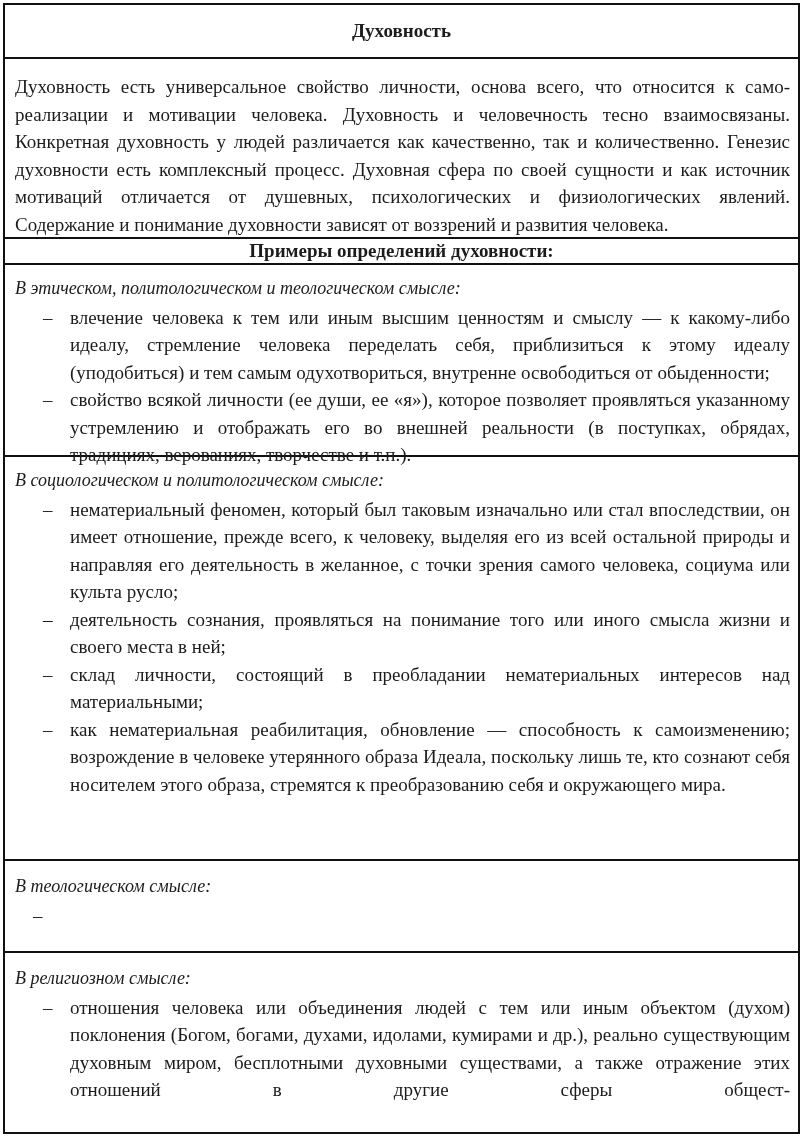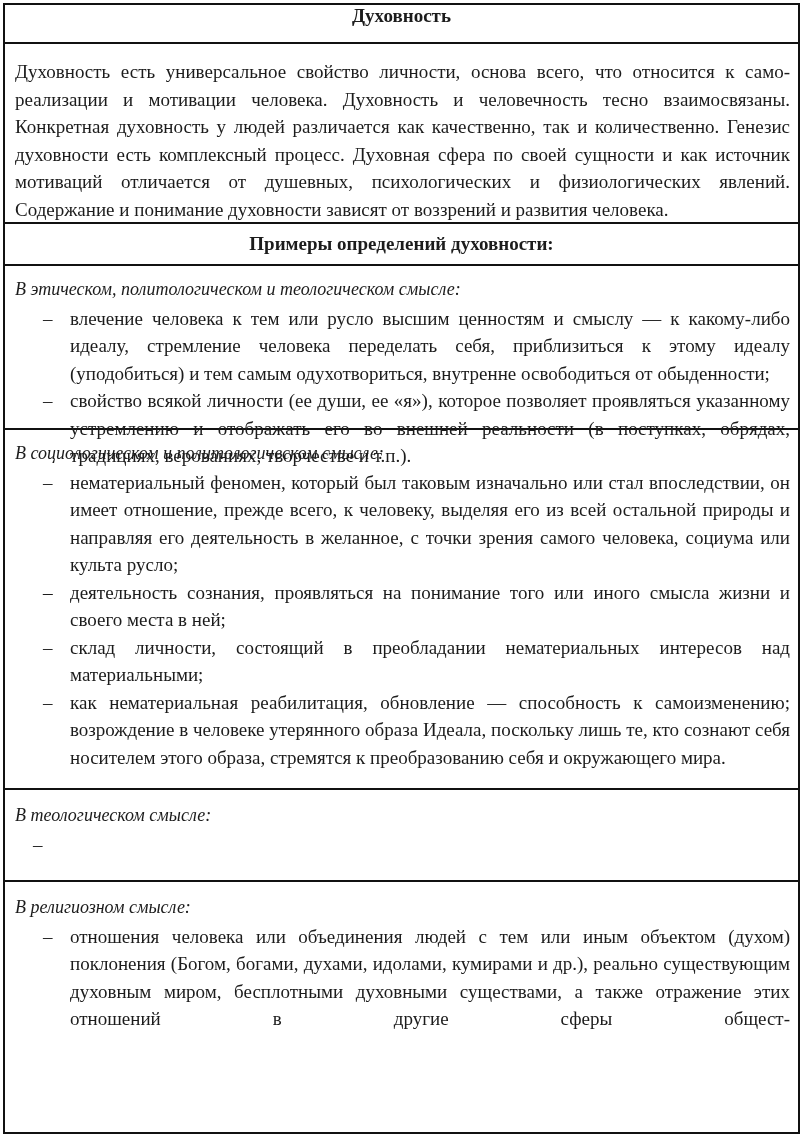--- a/index.html
+++ b/index.html
@@ -13,46 +13,46 @@
     border: 2px solid #111; border-bottom: 2px solid #111;
     box-sizing: border-box;
     height: 1131px;
   }
   .cell {
     border-bottom: 2px solid #111;
     box-sizing: border-box;
   }
   .cell:last-child { border-bottom: none; }
   .title-cell {
-    height: 39px; display: flex; align-items: flex-start; justify-content: center;
+    height: 54px; display: flex; align-items: center; justify-content: center;
     font-weight: bold; font-size: 19px; letter-spacing: 0;
   }
   .intro-cell {
     height: 180px; padding: 14px 8px 0 10px;
     font-size: 19px; line-height: 27.5px; text-align: justify;
     text-align-last: left;
   }
   .sub-title-cell {
-    height: 42px; display: flex; align-items: center; justify-content: center;
+    height: 26px; display: flex; align-items: center; justify-content: center;
     font-weight: bold; font-size: 19px;
   }
   .section {
     padding: 10px 8px 0 10px; font-size: 19px; line-height: 27.5px;
   }
   .section .heading { font-style: italic; font-size: 18px; margin-bottom: 1px; }
   .section ul { list-style: none; margin: 0; padding: 0; }
   .section li {
     position: relative; padding-left: 55px; text-align: justify; text-align-last: left;
   }
   .section li .dash {
     position: absolute; left: 28px; top: 0; width: 14px; text-align: center;
   }
   .section li .text b { font-weight: normal; }
-  .s1 { height: 164px; }
-  .s2 { height: 360px; }
+  .s1 { height: 192px; }
+  .s2 { height: 404px; }
   .s3 { height: 92px; padding-top: 12px; }
   .s3 li { padding-left: 50px; }
   .s3 li .dash { left: 18px; }
   .s4 { height: 181px; padding-top: 12px; }
   .s4 li { padding-left: 55px; }
   .s4 .last-line { text-align-last: justify; }
 </style>
 </head>
 <body>
 
@@ -65,21 +65,21 @@
   </div>
   <div class="cell sub-title-cell">
     <span>Примеры определений духовности:</span>
   </div>
 
   <div class="cell section s1">
     <div class="heading">В этическом, политологическом и теологическом смысле:</div>
     <ul>
       <li>
         <span class="dash">–</span>
-        <span class="text"><span>влечение человека к тем или русло высшим ценностям и смыслу — к какому-либо </span><b>идеалу</b><span>, стремление человека переделать себя, приблизиться к этому </span><b>идеалу</b><span> (уподобиться) и тем самым одухотвориться, внутренне освободиться от обыденности;</span></span>
+        <span class="text"><span>влечение человека к тем или иным высшим ценностям и смыслу — к какому-либо </span><b>идеалу</b><span>, стремление человека переделать себя, приблизиться к этому </span><b>идеалу</b><span> (уподобиться) и тем самым одухотвориться, внутренне освободиться от обыденности;</span></span>
       </li>
       <li>
         <span class="dash">–</span>
         <span class="text">свойство всякой личности (ее души, ее «я»), которое позволяет проявляться указанному устремлению и отображать его во внешней реальности (в поступках, обрядах, традициях, верованиях, творчестве и т.п.).</span>
       </li>
     </ul>
   </div>
 
   <div class="cell section s2">
     <div class="heading">В социологическом и политологическом смысле:</div>

